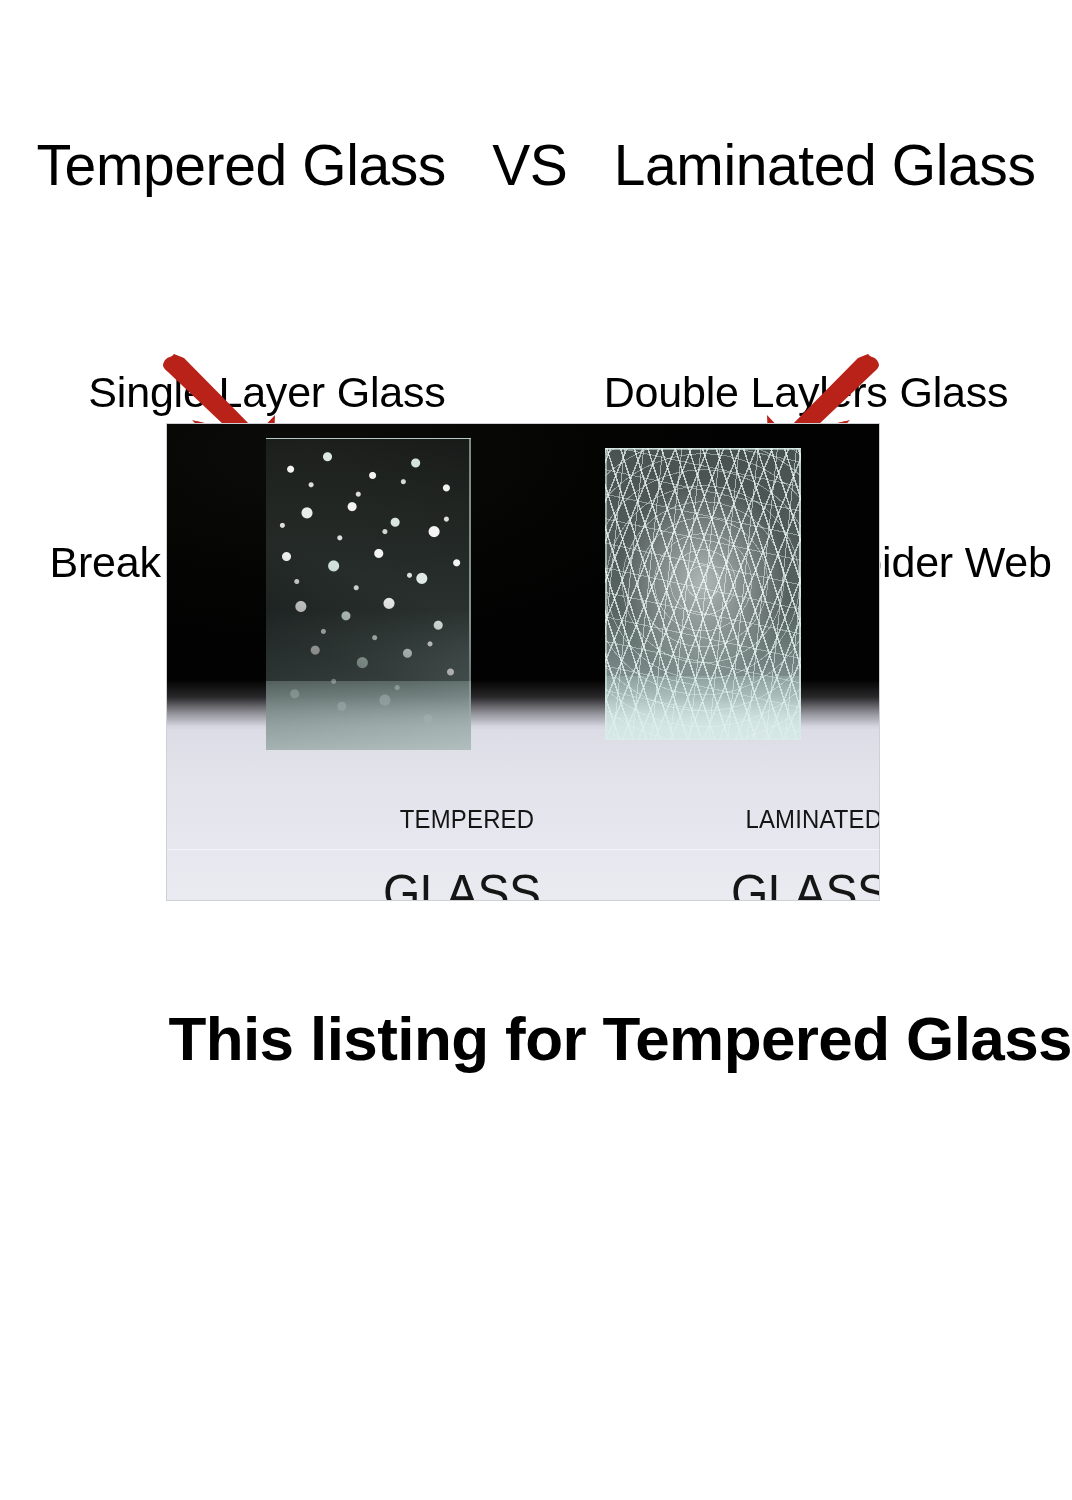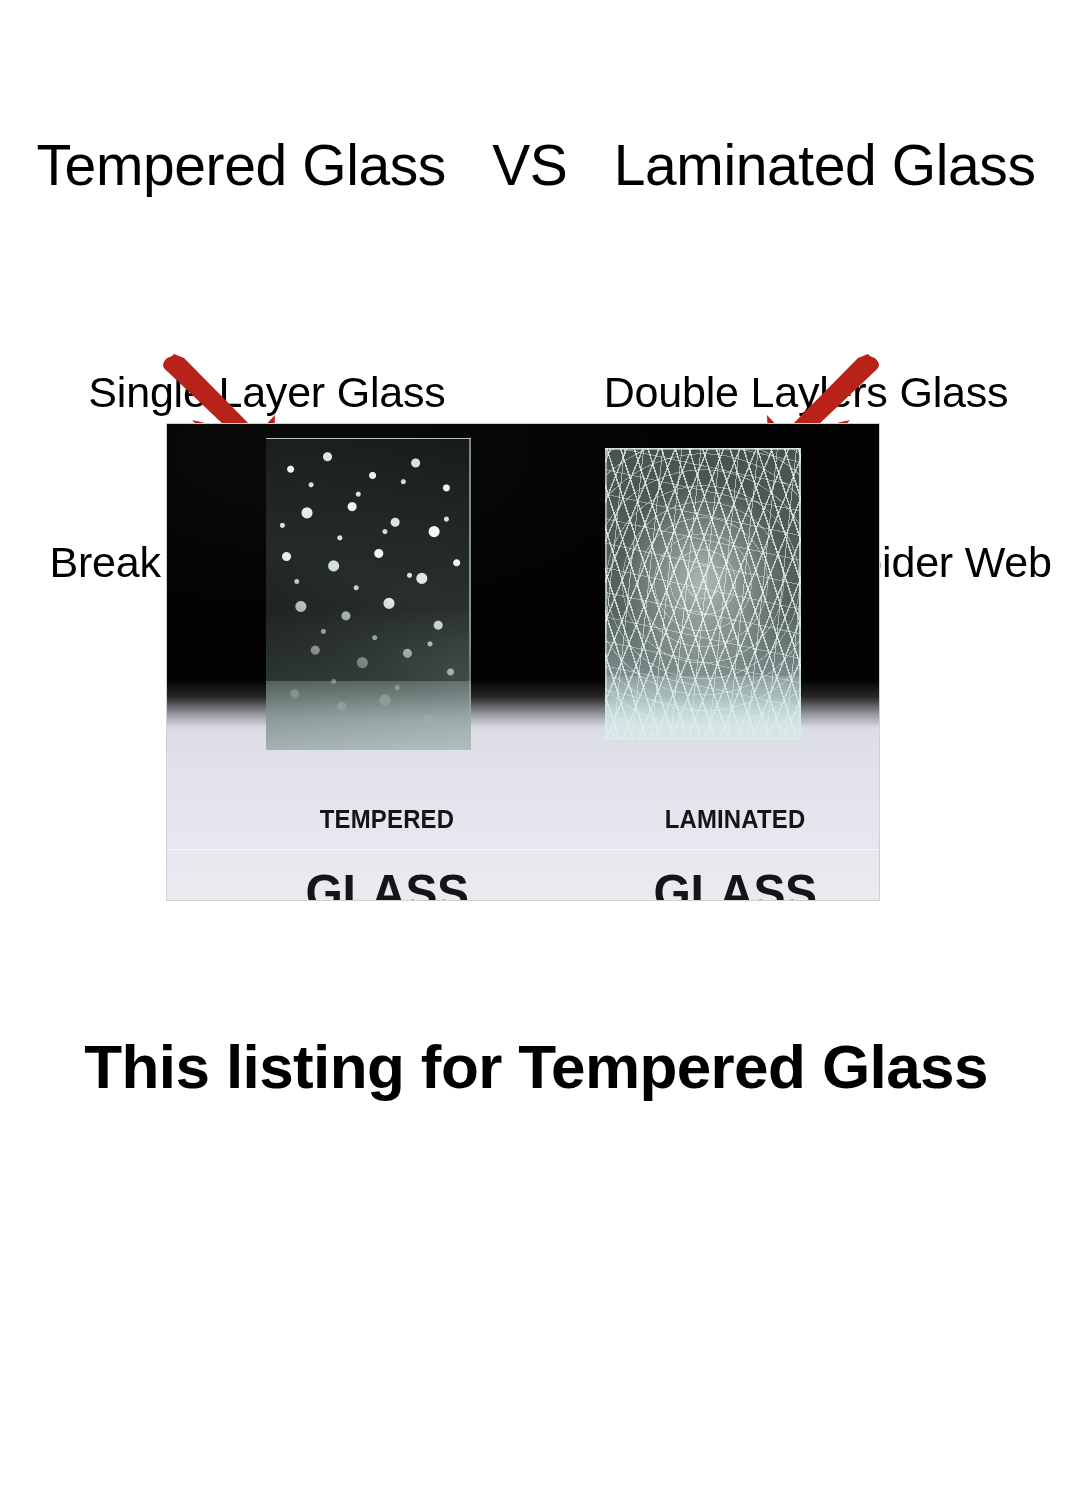--- a/index.html
+++ b/index.html
@@ -222,23 +222,23 @@
   .web-edge {
     position: absolute;
     inset: 0;
     border: 2px solid rgba(224,242,238,0.55);
     box-sizing: border-box;
   }
 
   
   .photo-label {
     position: absolute;
-    text-align: center;
+    text-align: right;
     color: #151515;
-    font-weight: 700;
+    font-weight: 400;
     line-height: 1;
     white-space: pre;
   }
   .photo-label .top-word {
     display: block;
     font-size: 26px;
     letter-spacing: 0.2px;
     transform: scaleX(0.92);
   }
   .photo-label .big-word {
@@ -250,26 +250,25 @@
   }
   .label-tempered  { left: 60px;  top: 350px; width: 320px; }
   .label-laminated { left: 408px; top: 350px; width: 320px; }
 
   
   .footer-line {
     position: absolute;
     top: 1003px;
     left: 0;
     width: 1072px;
-    text-align: center;
+    text-align: right;
     font-size: 62px;
     font-weight: 600;
     letter-spacing: -0.6px;
     white-space: pre;
-    margin-top: 28px;
   }
 </style>
 </head>
 <body>
 
 <div class="headline">Tempered Glass   VS   Laminated Glass</div>
 
 <div class="caption caption-left">
   <div>Single Layer Glass</div>
   <div>Break Into Little Pieces</div>

